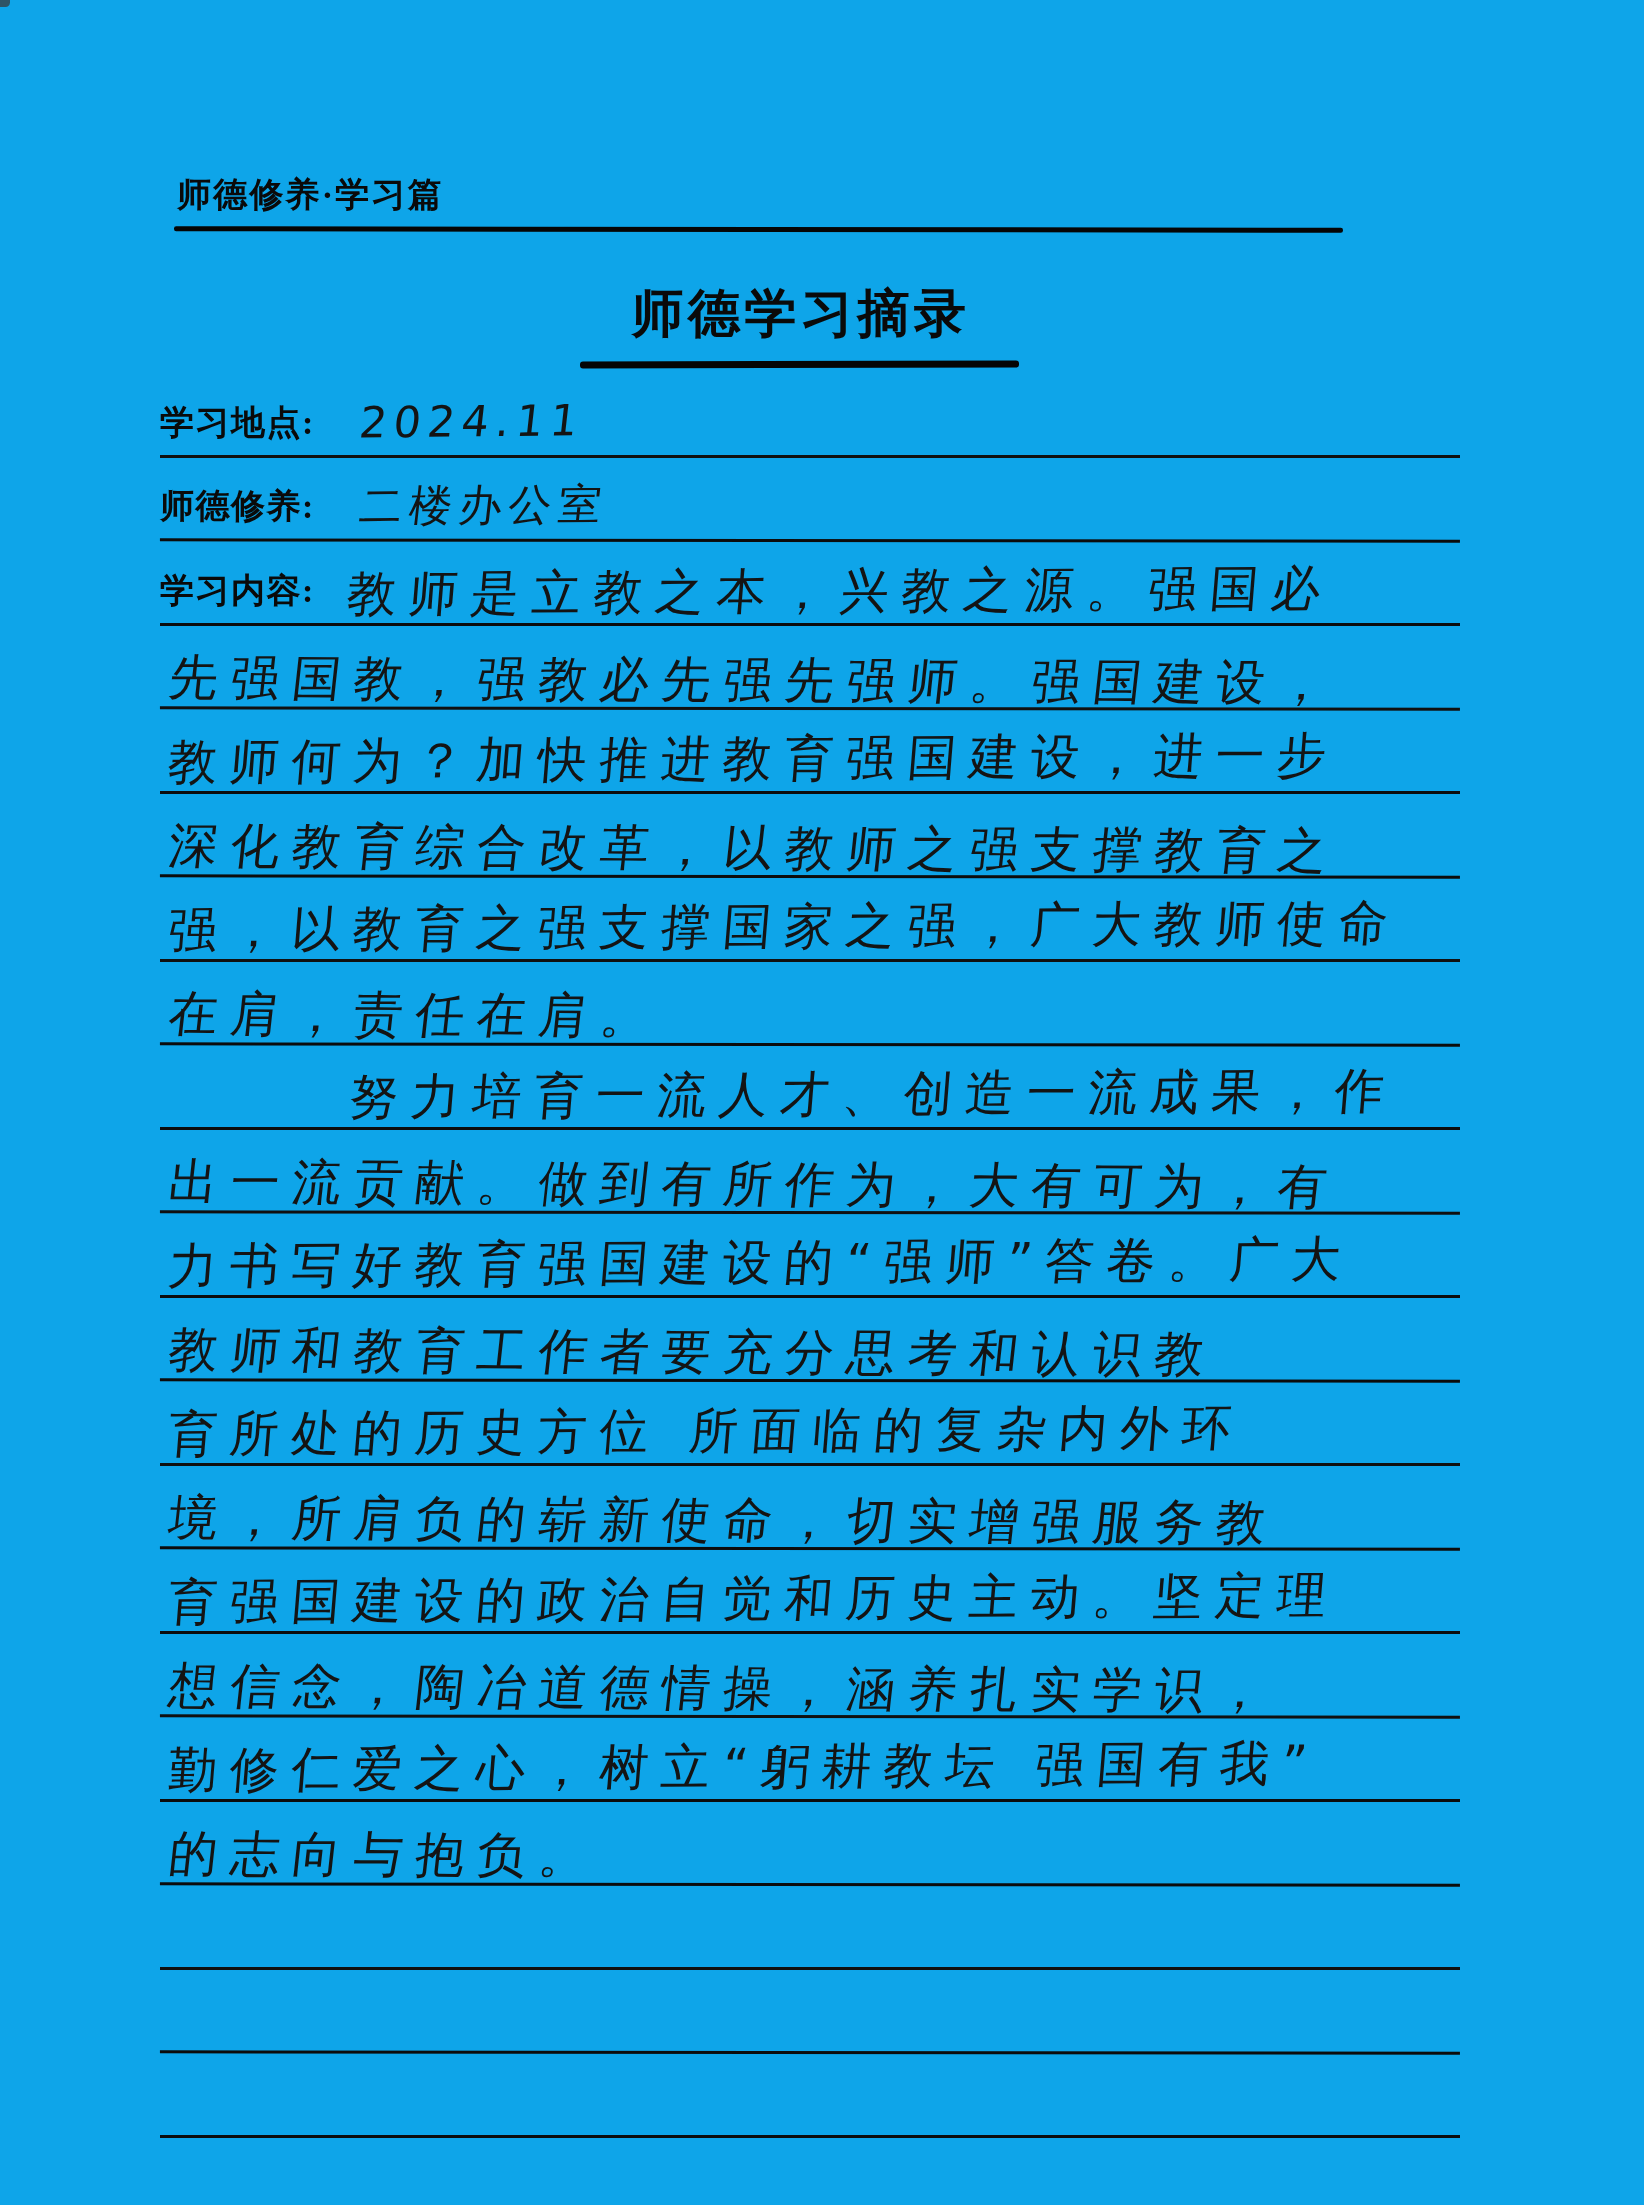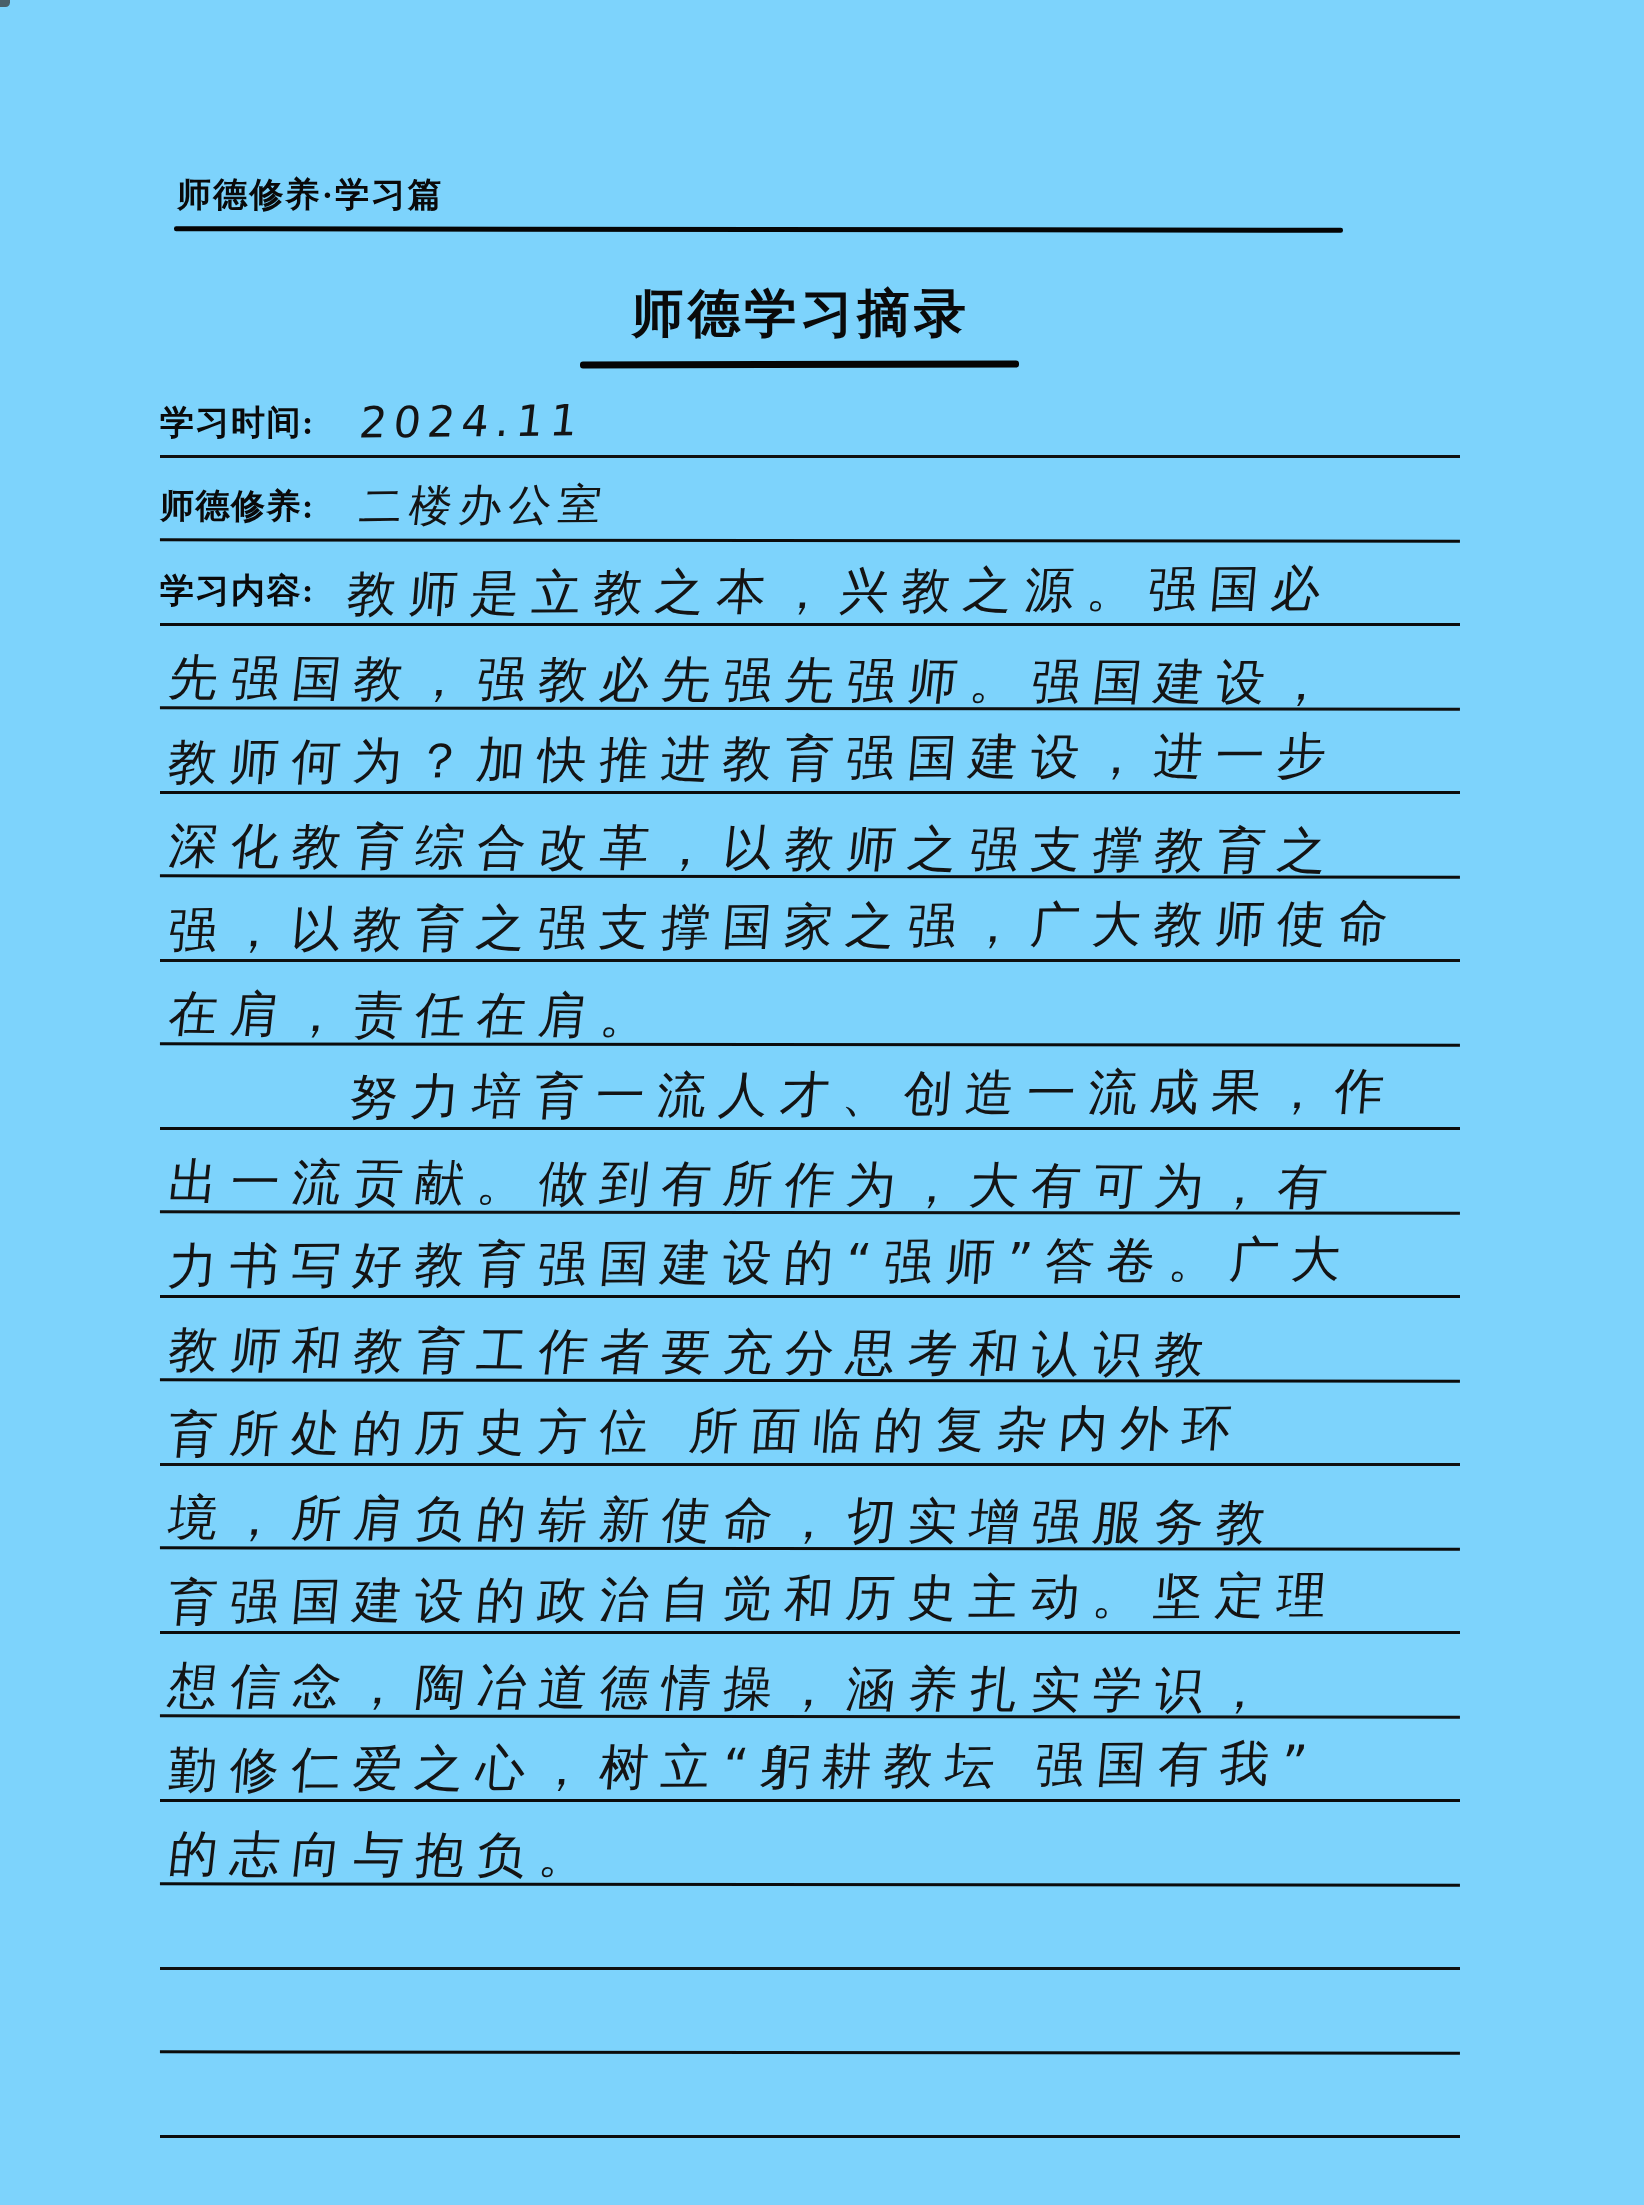--- a/index.html
+++ b/index.html
@@ -1,21 +1,21 @@
 <!DOCTYPE html>
 <html lang="zh" style="font-size:12px"><head>
 <meta charset="utf-8">
 <style>
   html,body{margin:0;padding:0;}
   body{
     width:1644px;height:2205px;background:#e8e8e8;
     font-family:"Liberation Serif","DejaVu Serif",serif;
   }
   .sheet{
-    position:relative;width:1644px;height:2205px;background:#7dd3fc;
+    position:relative;width:1644px;height:2205px;background:#0ea5e9;
     overflow:hidden;color:#0a0a0a;
   }
   
   .corner-mark{
     position:absolute;left:0;top:0;width:10.4px;height:7.4px;
     background:#3a3a3a;opacity:.75;border-radius:0 0 4.5px 0;
   }
   .header-text{
     position:absolute;left:177px;top:172px;
     font-size:34px;font-weight:700;letter-spacing:2.2px;white-space:nowrap;
@@ -78,21 +78,21 @@
   <div class="header-rule"></div>
 
   <div class="title-wrap">
     <span class="title-text">师德学习摘录</span>
   </div>
   <div class="title-underline"></div>
 
   <div class="rows">
 
     <div class="row">
-      <span class="row-label">学习时间:</span>
+      <span class="row-label">学习地点:</span>
       <span class="hand hand-value">2024.11</span>
     </div>
 
     <div class="row">
       <span class="row-label">师德修养:</span>
       <span class="hand hand-value">二楼办公室</span>
     </div>
 
     <div class="row">
       <span class="row-label">学习内容:</span>

